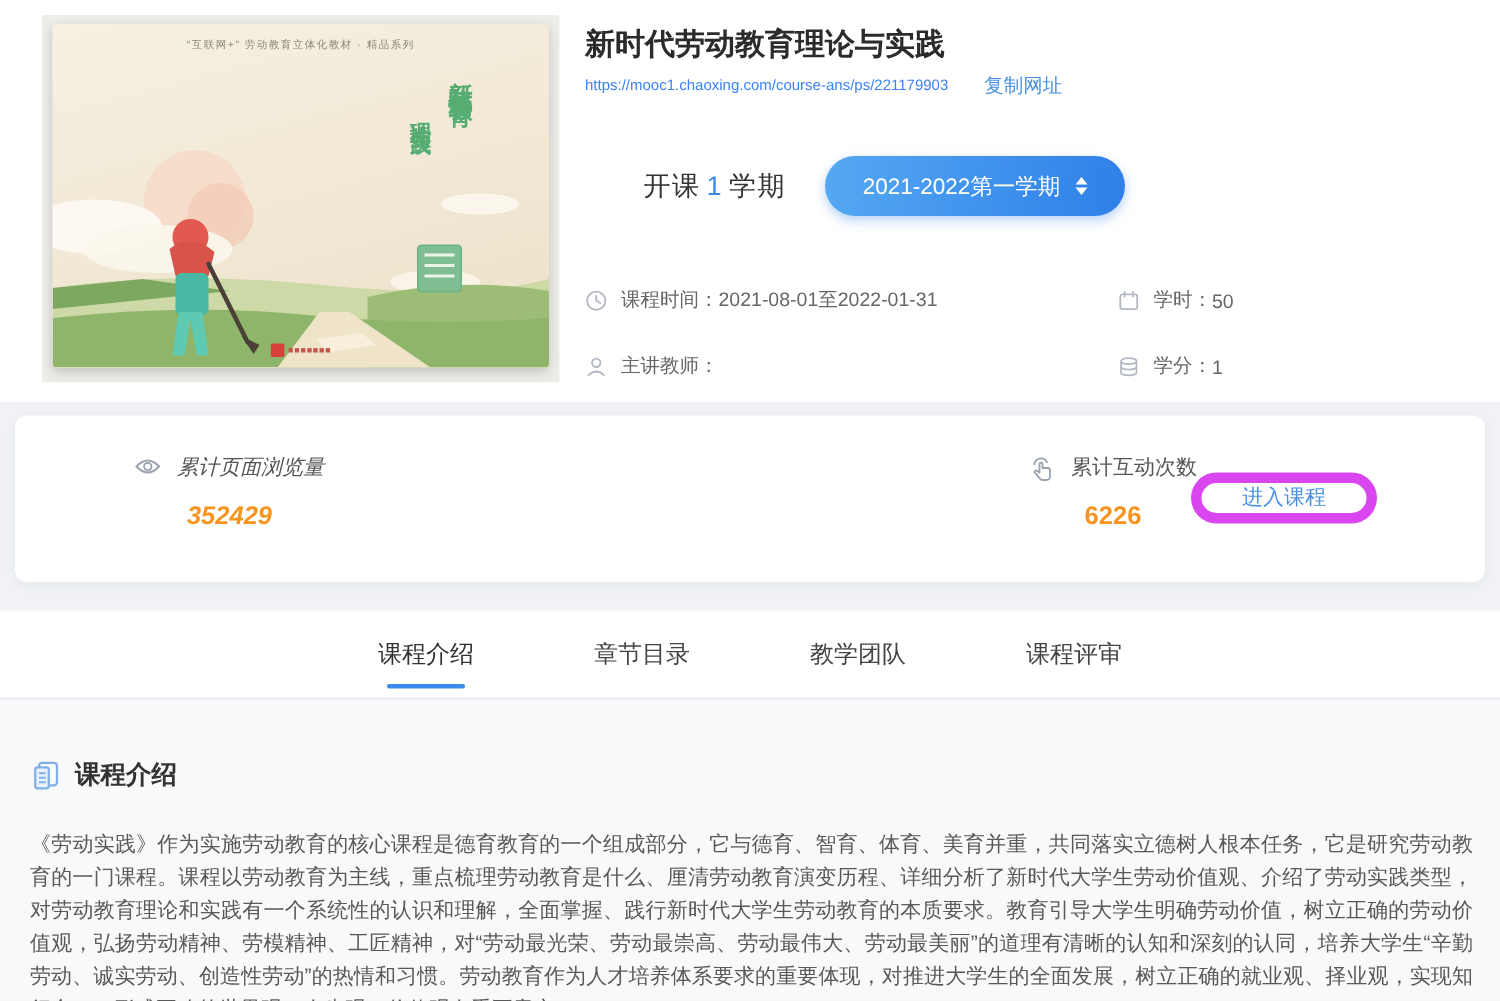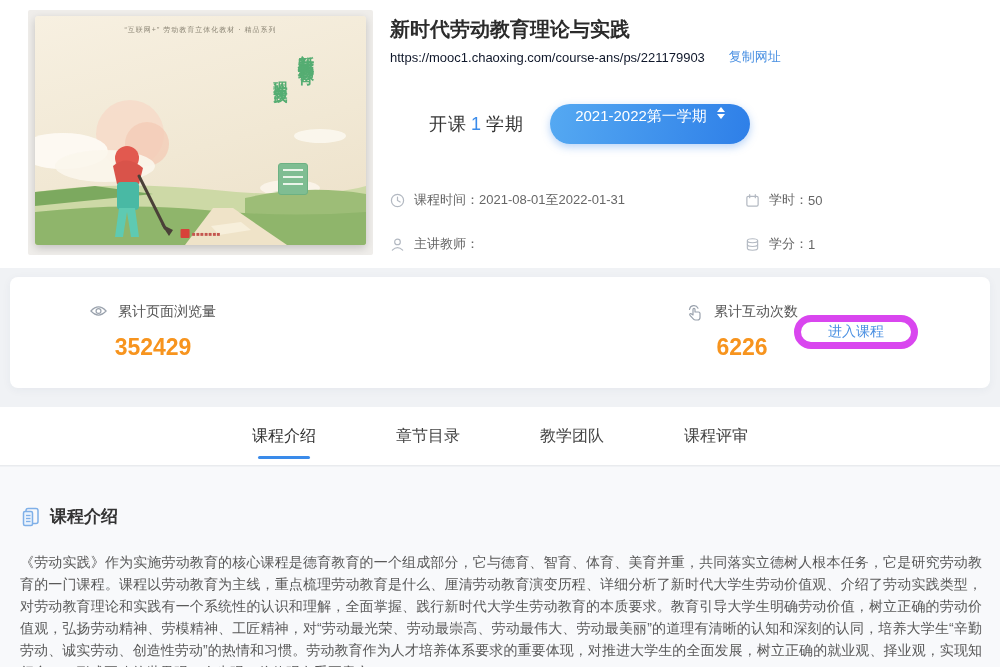--- a/index.html
+++ b/index.html
@@ -26,29 +26,29 @@
   .cover-stamp i { display:block; height:2px; background:#eaf4e9; margin:5px 4px 0; }
   .cover-scene { position:absolute; left:0; bottom:0; width:100%; height:100%; }
   .cover-logo { position:absolute; left:50%; bottom:7px; transform:translateX(-50%);
     display:flex; align-items:center; gap:3px; }
   .cover-logo .mark { width:9px; height:9px; background:#d8413a; border-radius:1px; }
   .cover-logo .txt { font-size:6px; color:#c4554e; letter-spacing:.5px; white-space:nowrap; }
 
   
   .course-title { position:absolute; left:390px; top:16px; font-size:20px; font-weight:bold; color:#2b2b2b; }
   .url-row { position:absolute; left:390px; top:48px; width:580px; display:flex; align-items:center; }
-  .course-url { font-size:13px; color:#0f172a; }
+  .course-url { font-size:10px; color:#3b82f6; }
   .copy-link { font-size:13px; color:#4a90e2; margin-left:24px; cursor:pointer; }
 
   .semester-row { position:absolute; left:390px; top:104px; display:flex; align-items:center; }
   .semester-text { font-size:18px; color:#333; letter-spacing:1px;margin-left:39px; }
   .semester-text b { color:#3a8bea; font-weight:normal; padding:0 4px; }
   .semester-pill { margin-left:26px; height:40px; min-width:200px; padding:3px 20px;
     background:linear-gradient(100deg,#55a9f2 0%,#2e7fe8 100%); border:none; border-radius:20px;
-    color:#fff; font-size:15px; display:flex; align-items:flex-start; justify-content:center; gap:10px;
+    color:#fff; font-size:15px; display:flex; align-items:center; justify-content:center; gap:10px;
     cursor:pointer; box-shadow:0 3px 8px rgba(46,127,232,.35);
     font-family:"Liberation Sans","DejaVu Sans",sans-serif; }
   .caret { display:flex; flex-direction:column; gap:2px; }
   .caret .up   { width:0; height:0; border-left:4px solid transparent; border-right:4px solid transparent; border-bottom:5px solid #fff; }
   .caret .down { width:0; height:0; border-left:4px solid transparent; border-right:4px solid transparent; border-top:5px solid #fff; }
 
   .meta-grid { position:absolute; left:390px; top:168px; width:590px; }
   .meta-row { display:flex; align-items:center; height:24px; margin-bottom:10px;margin-top:20px; }
   .meta-left { display:flex; align-items:center; width:355px; }
   .meta-right { display:flex; align-items:center; }
@@ -56,22 +56,22 @@
   .meta-icon svg { display:block; }
   .meta-text { font-size:13px; color:#666; }
 
   
   .stats-card { position:absolute; left:10px; top:277px; width:980px; height:111px;
     background:#fff; border-radius:8px; box-shadow:0 2px 10px rgba(30,50,90,.05); }
   .stat { position:absolute; top:26px; display:flex; flex-direction:column; align-items:center; }
   .stat-head { display:flex; align-items:center; gap:11px; }
   .stat-icon { width:17px; height:17px; }
   .stat-label { font-size:14px; color:#555; }
-  .stat-value { font-size:23px; font-weight:bold; color:#f7941e; margin-top:13px; }
-  .stat1 { left:80px; } .stat2 { left:355px; } .stat3 { left:676px; }
+  .stat-value { font-size:17px; font-weight:bold; color:#f7941e; margin-top:13px; }
+  .stat1 { left:80px;font-style:italic; } .stat2 { left:355px; } .stat3 { left:676px; }
   .enter-btn { position:absolute; right:72px; top:38px; height:34px; padding:0 27px;
     background:#fff; border:7px solid #d946ef; border-radius:17px; color:#4a90e2; font-size:14px;
     cursor:pointer; font-family:"Liberation Sans","DejaVu Sans",sans-serif; }
 
   
   .tabs-band { position:absolute; left:0; top:407px; width:1000px; height:59px; background:#fff;
     border-bottom:1px solid #e9ebee; display:flex; justify-content:center; align-items:center; gap:80px; }
   .tab { position:relative; font-size:16px; color:#444; height:100%; display:flex; align-items:center; cursor:pointer; }
   .tab.active { color:#333; }
   .tab.active::after { content:""; position:absolute; left:50%; transform:translateX(-50%);

